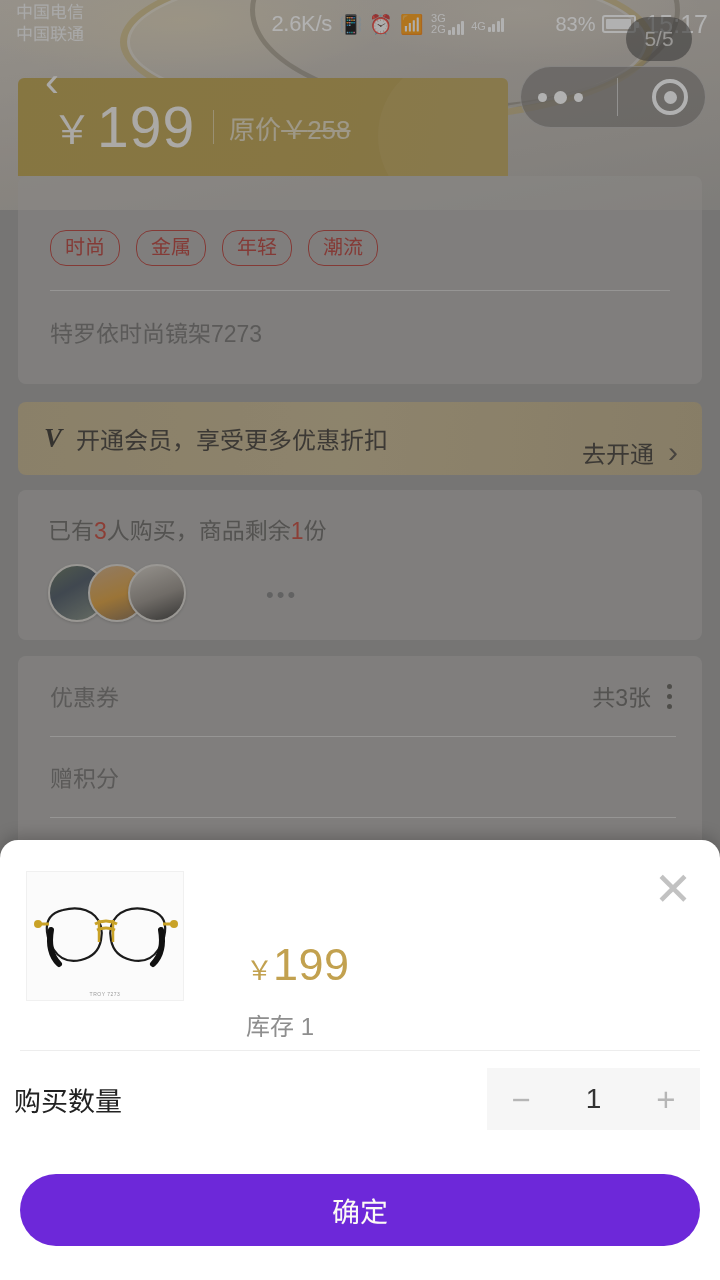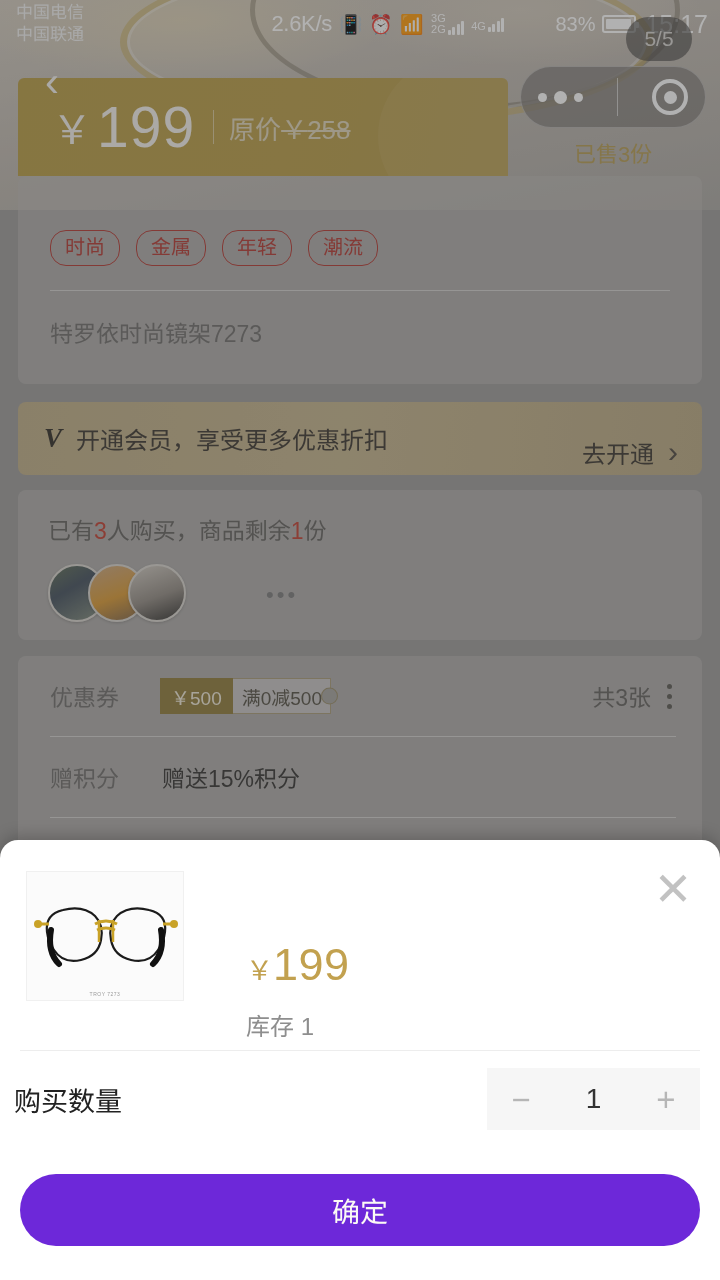--- a/index.html
+++ b/index.html
@@ -371,21 +371,20 @@
 
   <div class="price-banner">
     <span class="deco"></span>
     <span class="cur">￥</span>
     <span class="price-main">199</span>
     <span class="price-sep"></span>
     <span class="price-old">
       <span>原价</span><s><span>￥</span><span>258</span></s>
     </span>
   </div>
-  <div class="sold-wrap">已售3份</div>
 
   <div class="card card-info">
     <div class="tags">
       <span class="tag">时尚</span>
       <span class="tag">金属</span>
       <span class="tag">年轻</span>
       <span class="tag">潮流</span>
     </div>
     <div class="divider"></div>
     <div class="prod-desc">特罗依时尚镜架7273</div>
@@ -410,37 +409,32 @@
         <span class="av av2"></span>
         <span class="av av3"></span>
       </div>
       <span class="group-dots">•••</span>
     </div>
   </div>
 
   <div class="card card-promo">
     <div class="promo-row">
       <span class="promo-label">优惠券</span>
-      <span class="coupon">
-        <span class="coupon-l">￥500</span>
-        <span class="coupon-r">满0减500</span>
-      </span>
       <span class="promo-right">
         <span class="promo-count">共3张</span>
         <span class="vdots">
             <i></i>
             <i></i>
             <i></i>
           </span>
       </span>
     </div>
     <div class="promo-div"></div>
     <div class="promo-row">
       <span class="promo-label">赠积分</span>
-      <span class="points-val">赠送15%积分</span>
     </div>
     <div class="promo-div"></div>
   </div>
 
   <div class="card card-tail"></div>
 
   <div class="scrim"></div>
 
   <div class="sheet">
     <div class="sheet-close">✕</div>

